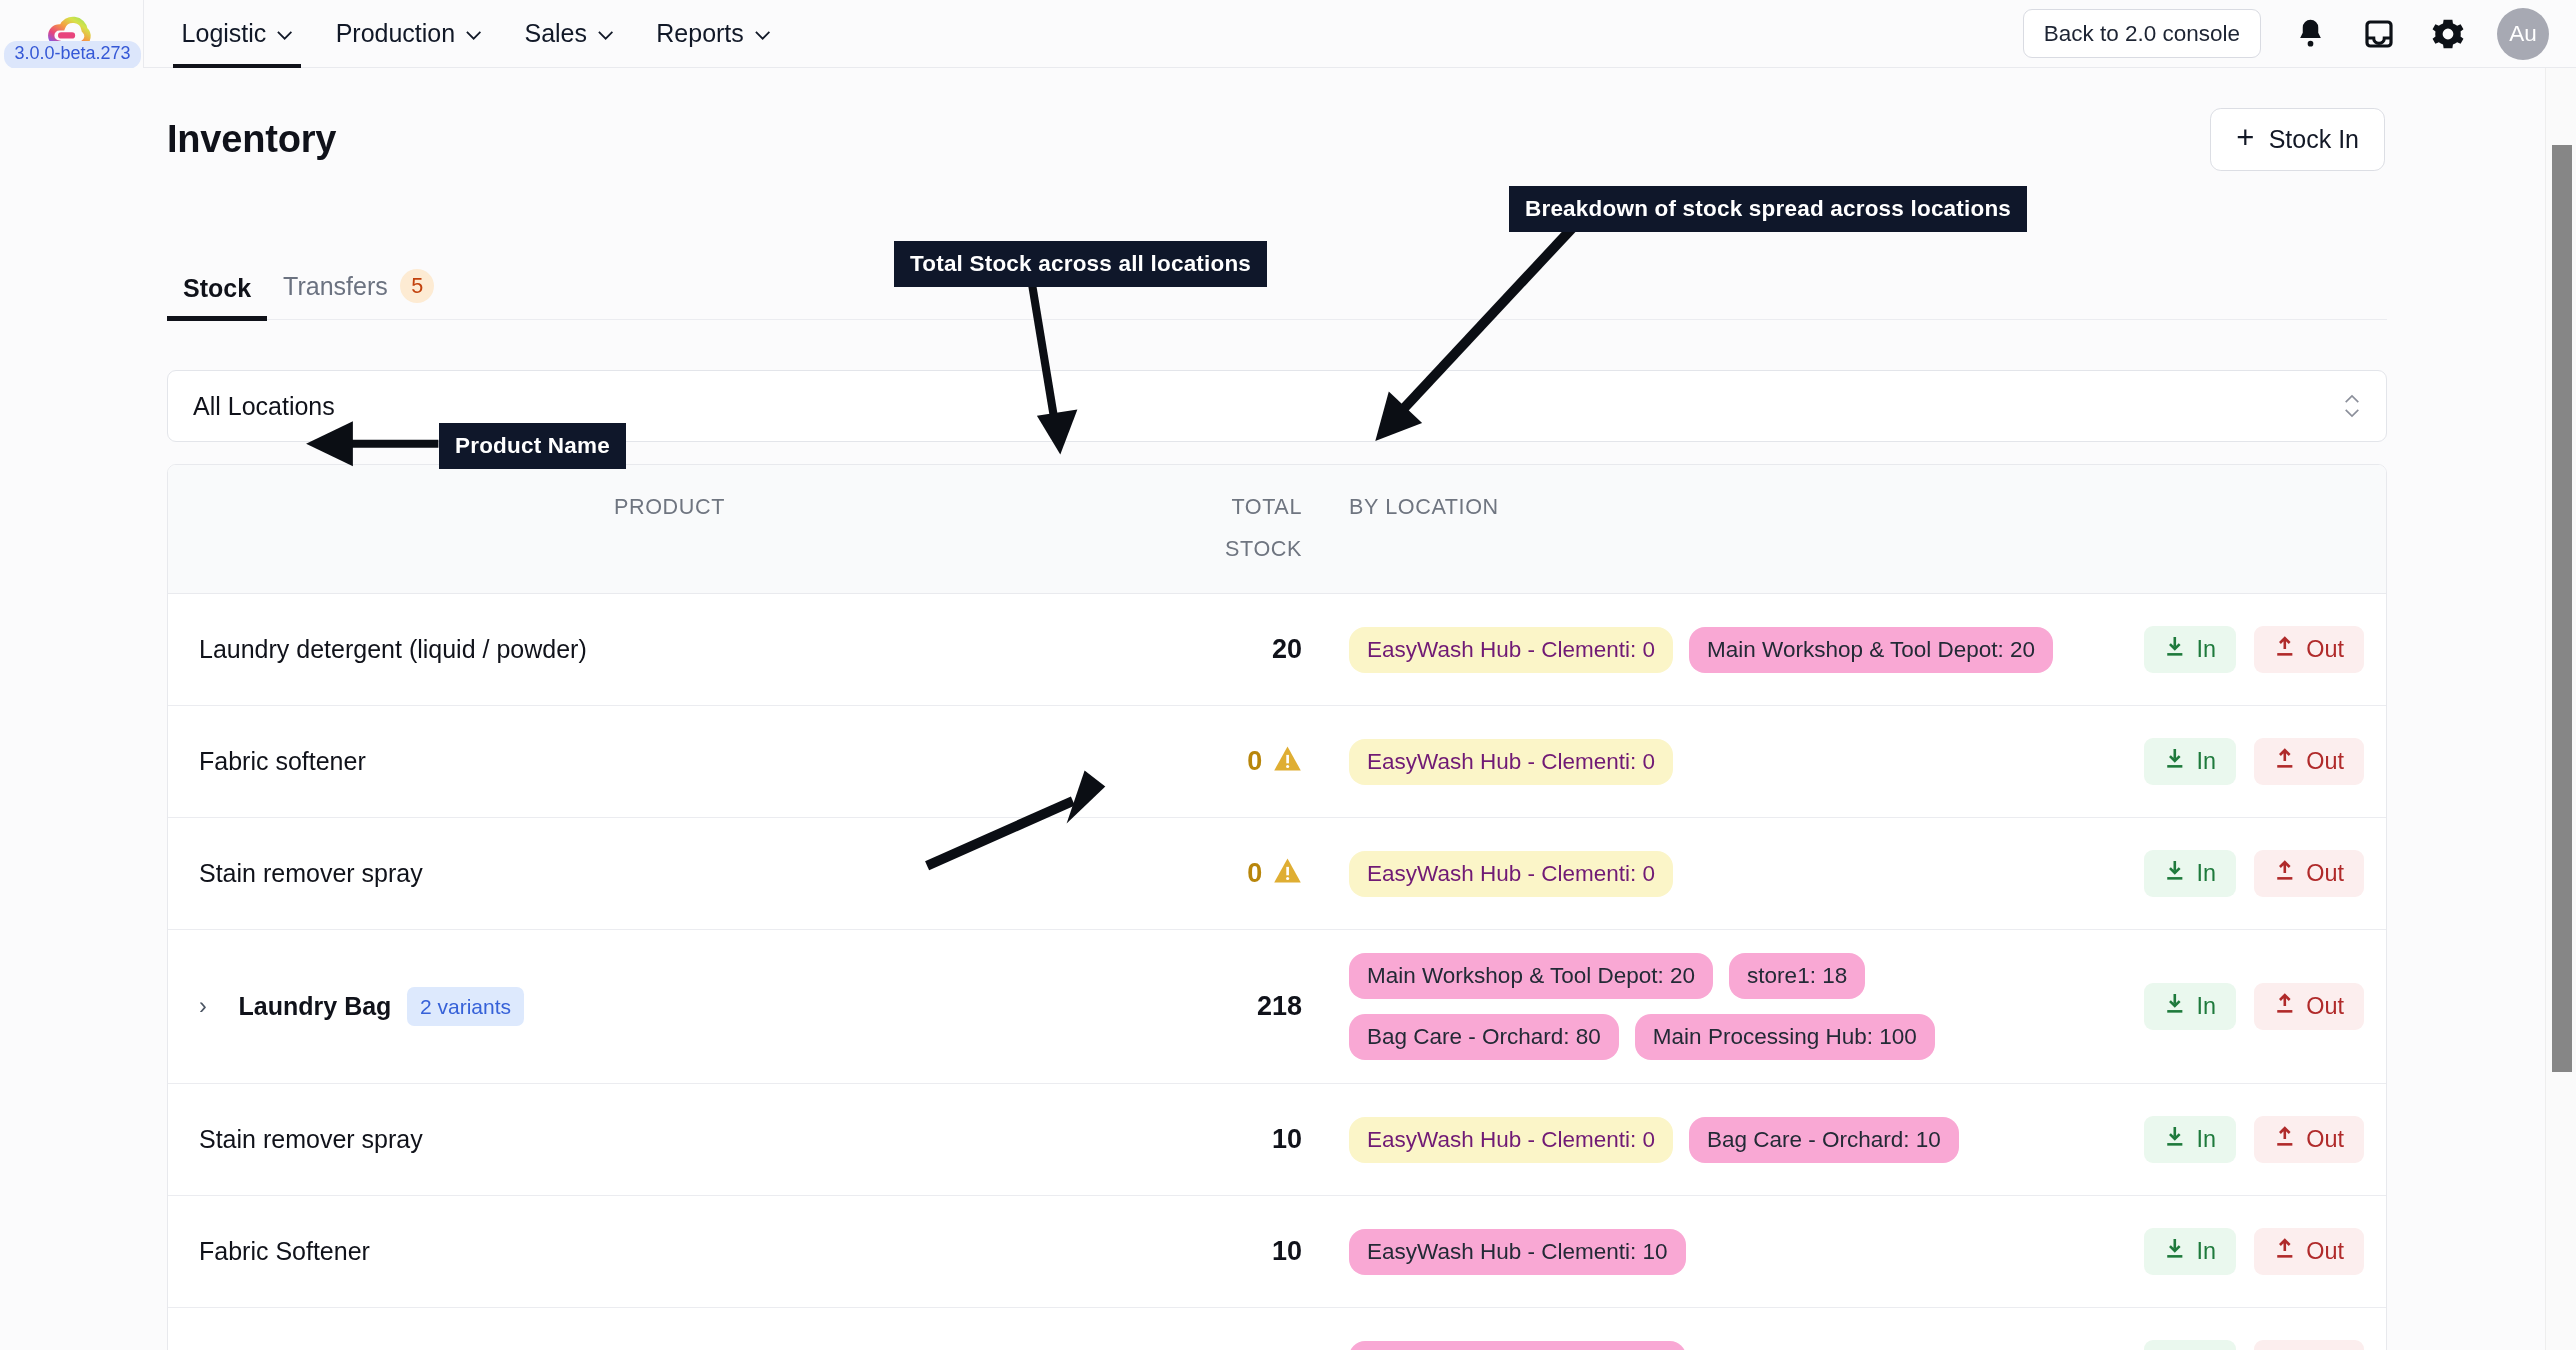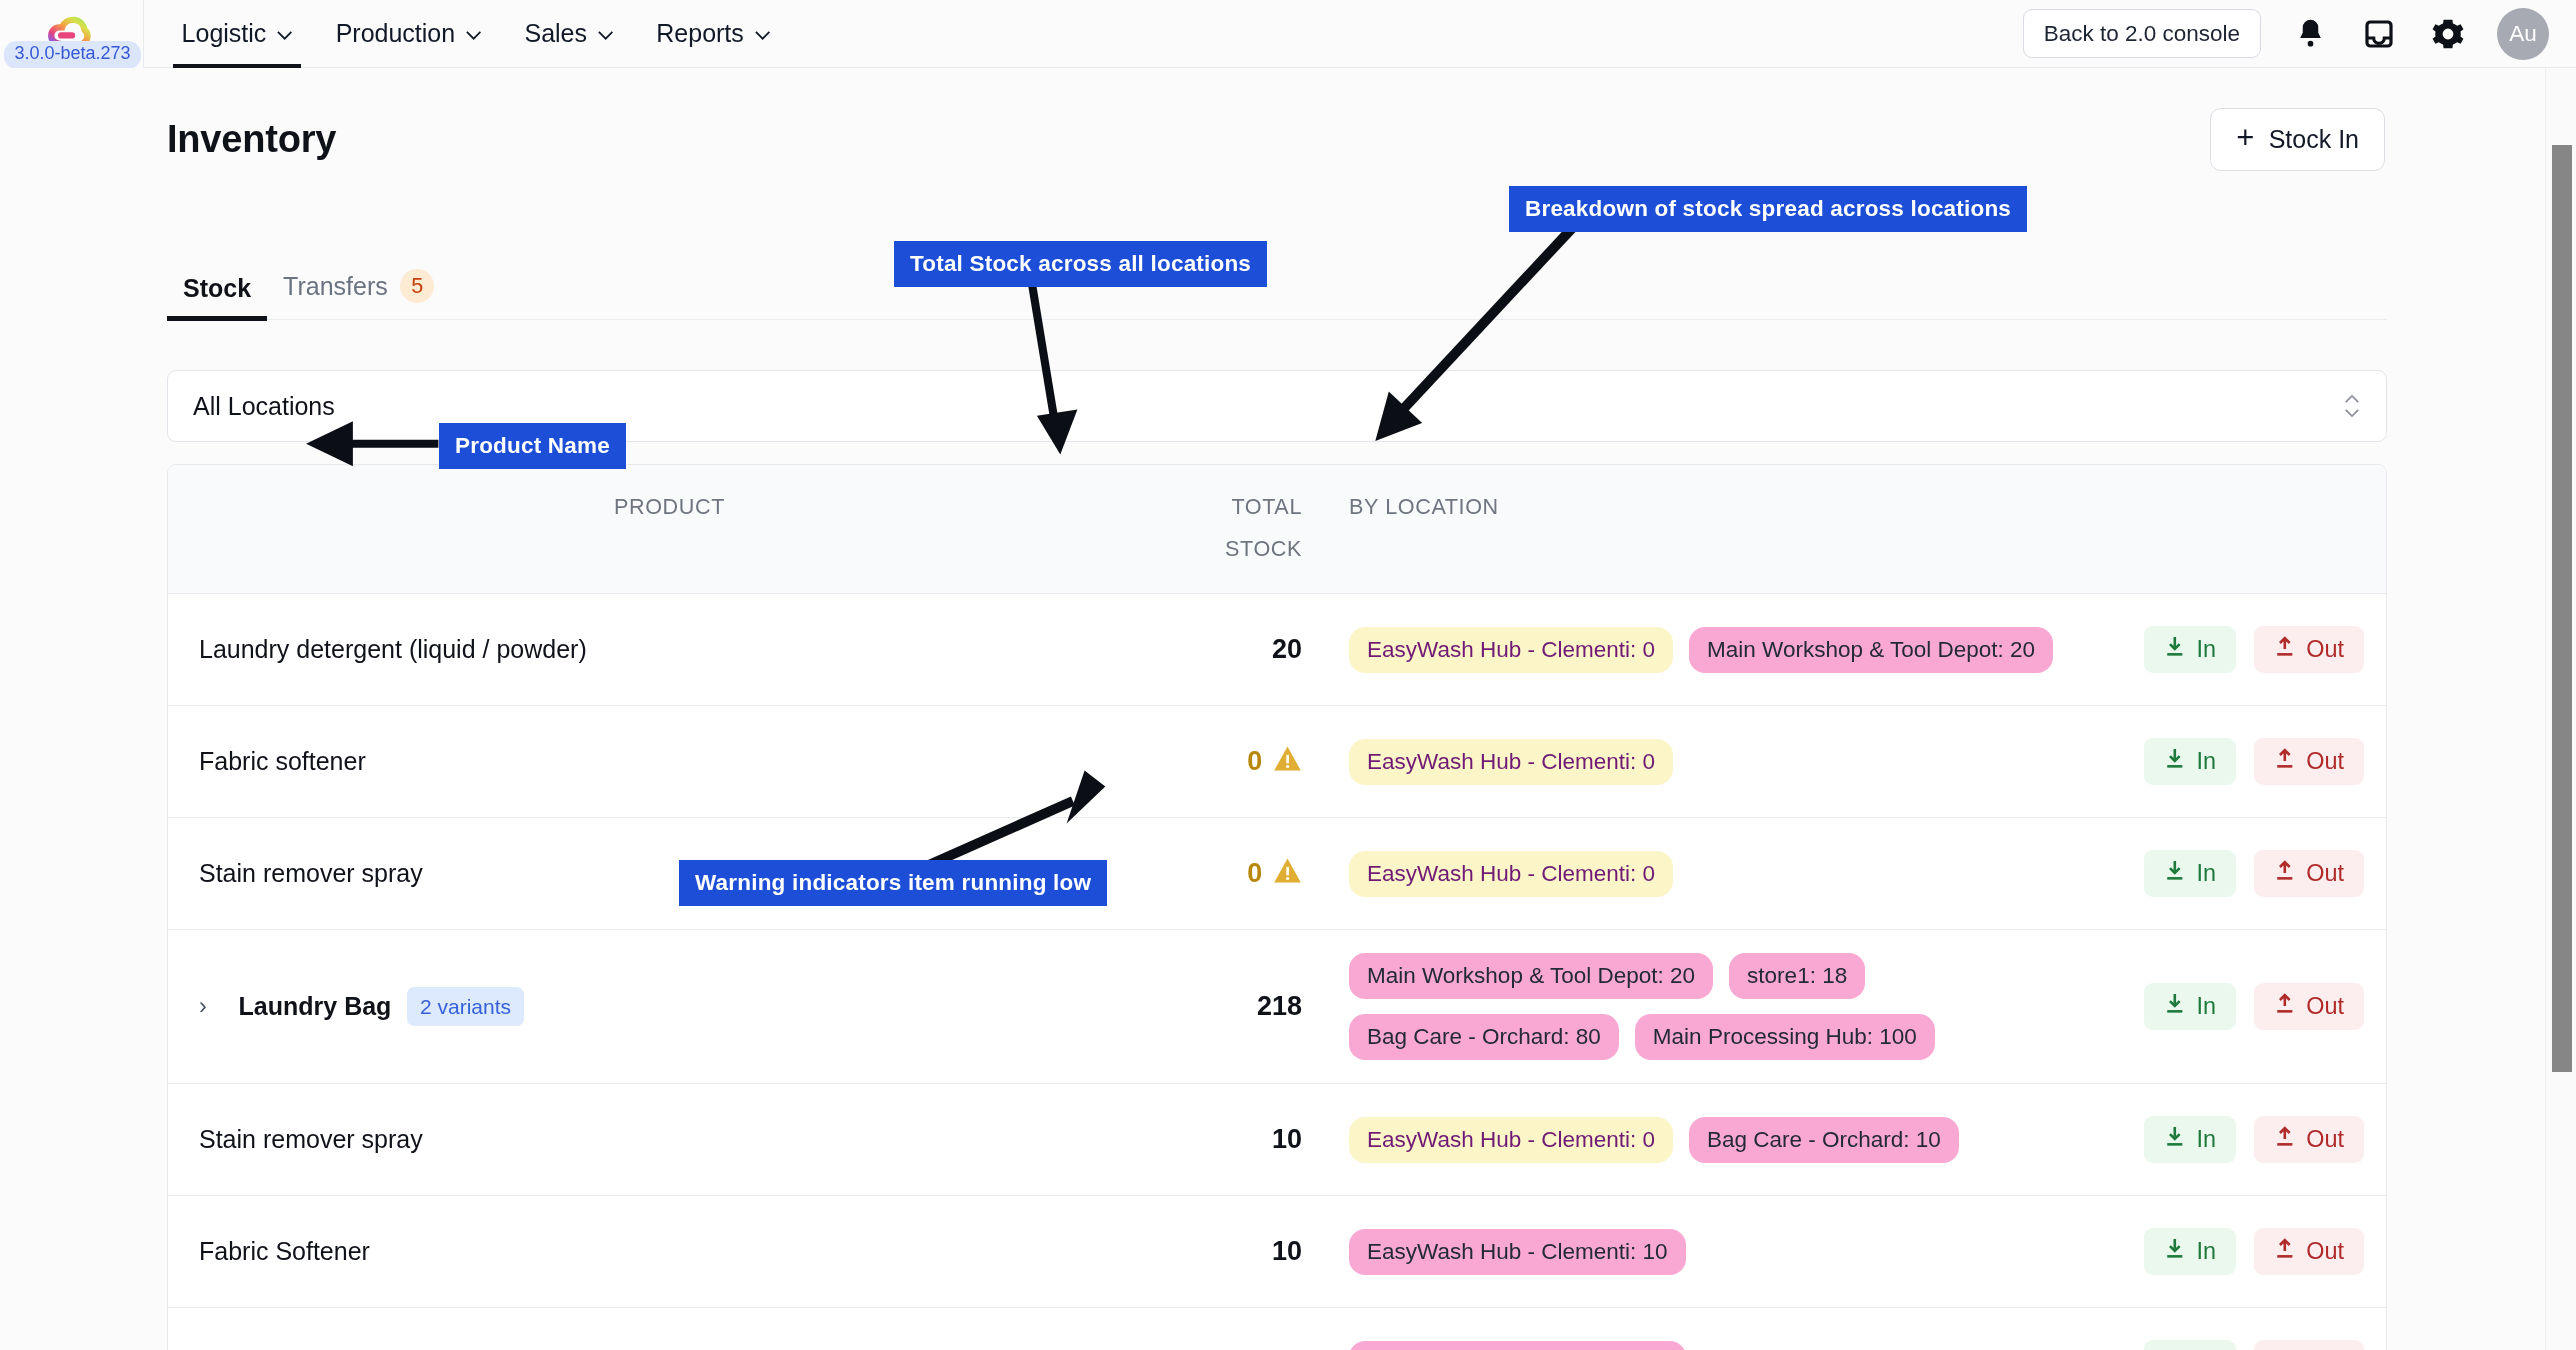--- a/index.html
+++ b/index.html
@@ -165,21 +165,21 @@
     border-left:0.9px solid #eeeeee;
   }
   .scrollbar-thumb {
     position:absolute; right: 4.5px; top: 77px; width: 20px; height: 927px;
     background:#868686; border-radius: 0px;
   }
 
   
   .anno-layer { position:absolute; inset:0; pointer-events:none; }
   .anno-box {
-    position:absolute; background:#1d4ed8; color:#ffffff;
+    position:absolute; background:#0f172a; color:#ffffff;
     font-size: 22.5px; font-weight:bold; padding: 10px 16px;
     white-space:nowrap; letter-spacing: 0.2px;
     font-family:"Liberation Sans", sans-serif;
   }
   .anno-svg { position:absolute; inset:0; width:2576px; height:1350px; }
 </style>
 </head>
 <body>
 
 <div class="page">
@@ -528,17 +528,16 @@
       <path d="M1750 250 L1552 462" stroke="#0b0e14" stroke-width="11" fill="none"></path>
       <path d="M1528 490 L1543 435 L1580 470 Z" fill="#0b0e14"></path>
 
       <path d="M1030 962 L1192 890" stroke="#0b0e14" stroke-width="11" fill="none"></path>
       <path d="M1228 874 L1185 915 L1205 856 Z" fill="#0b0e14"></path>
     </svg>
 
     <div class="anno-box" style="left:439px; top:423px;">Product Name</div>
     <div class="anno-box" style="left:894px; top:241px;">Total Stock across all locations</div>
     <div class="anno-box" style="left:1509px; top:186px;">Breakdown of stock spread across locations</div>
-    <div class="anno-box" style="left:679px; top:860px;">Warning indicators item running low</div>
   </div>
 
 </div>
 
 
 </body></html>

